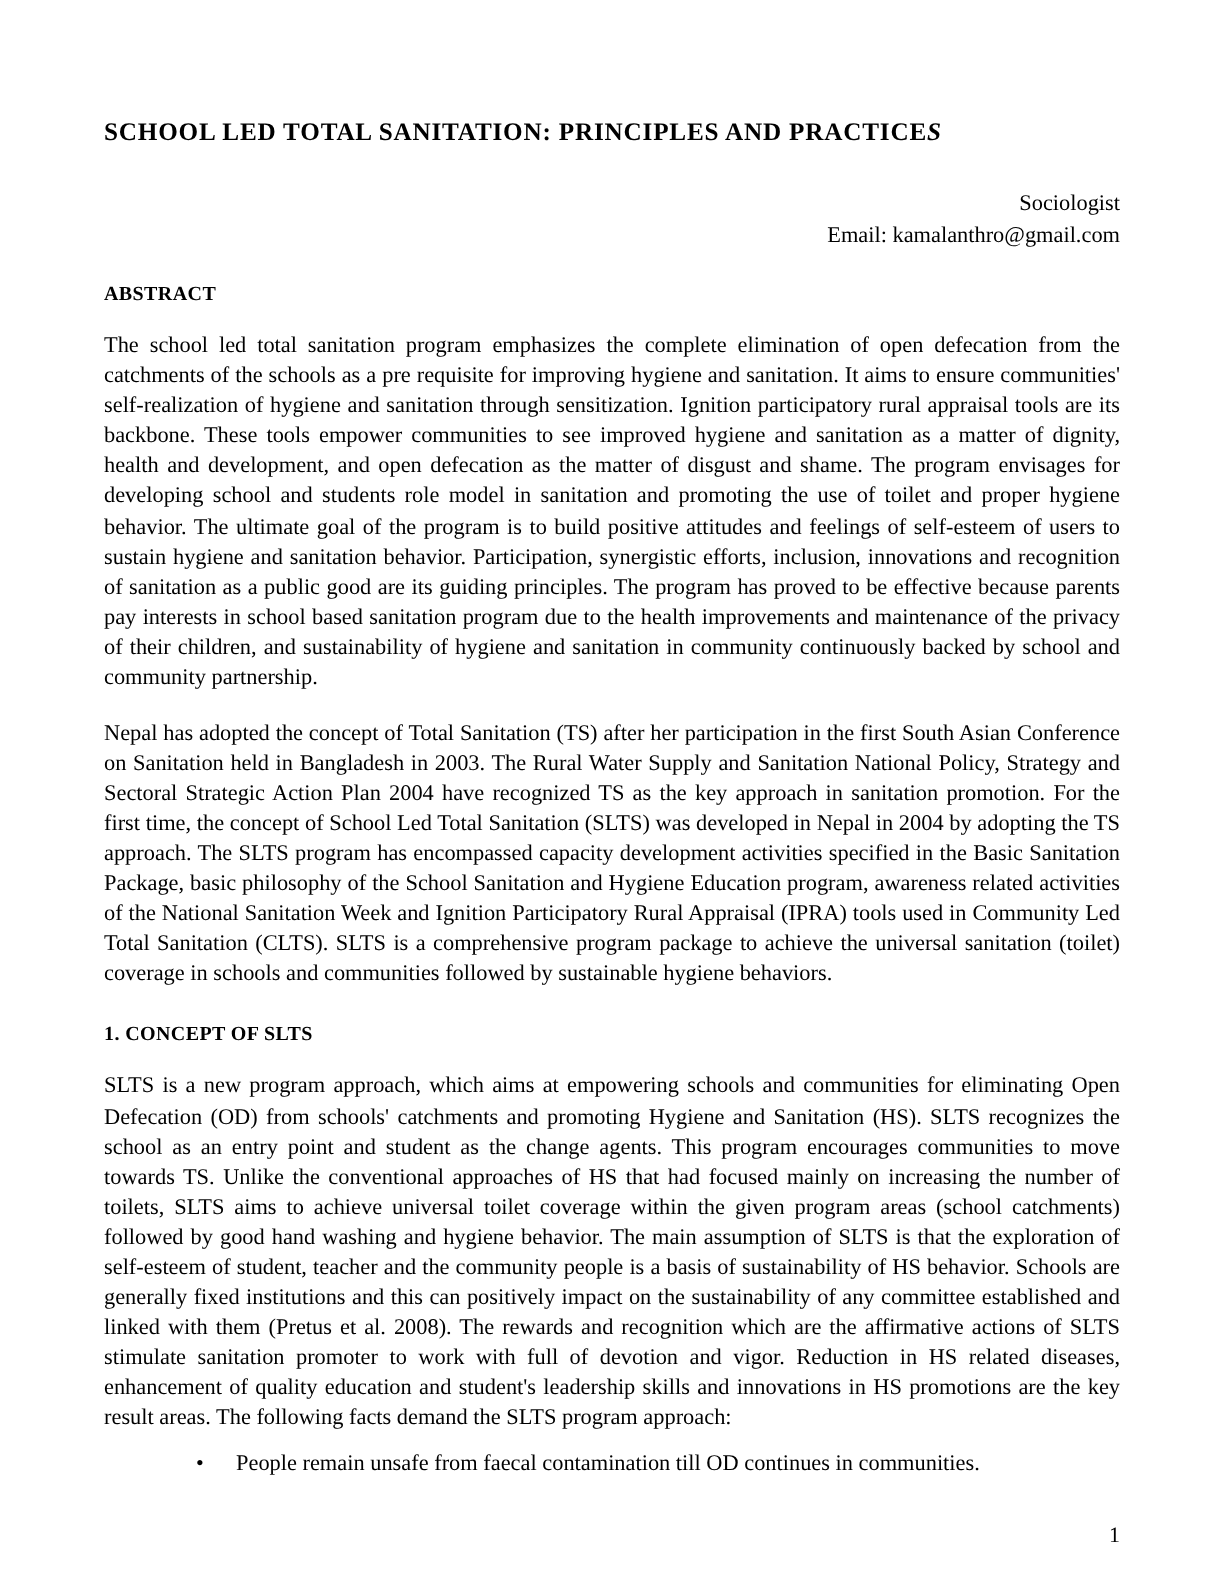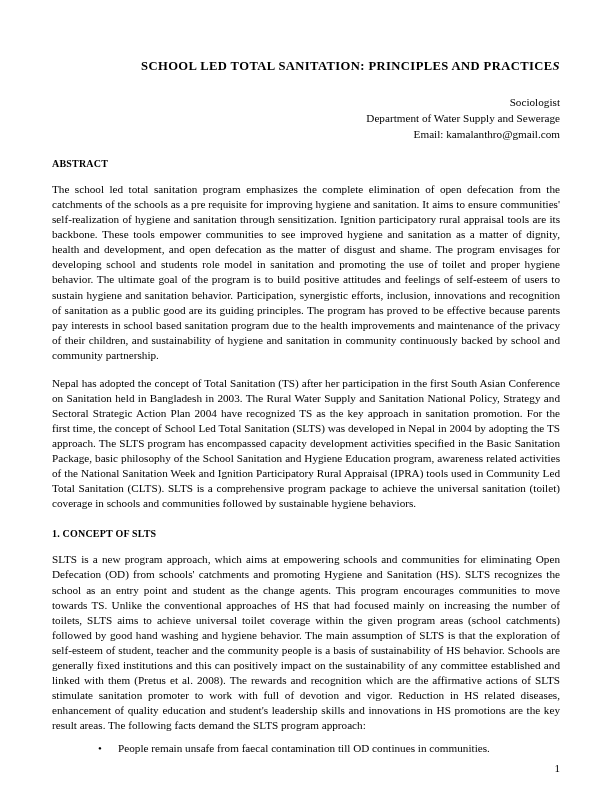--- a/index.html
+++ b/index.html
@@ -14,21 +14,21 @@
   .page {
     position: relative;
     width: 612px;
     height: 792px;
     background: #ffffff;
     box-sizing: border-box;
     padding: 52px 52px 40px 52px;
     overflow: hidden;
   }
   .doc-title {
-    text-align: right;
+    text-align: left;
     font-weight: bold;
     font-size: 12.6px;
     letter-spacing: 0.4px;
     margin: 6px 0 0 0;
     line-height: 1.3;
   }
   .doc-title .trailing-glyph {
     font-style: italic;
     font-weight: bold;
   }
@@ -90,21 +90,20 @@
 </style>
 </head>
 <body>
 
 <div class="page">
 
   <h1 class="doc-title"><span>SCHOOL LED TOTAL SANITATION: PRINCIPLES AND PRACTICE</span><span class="trailing-glyph">S</span></h1>
 
   <div class="author-block">
     <div>Sociologist</div>
-    <div>Department of Water Supply and Sewerage</div>
     <div>Email: kamalanthro@gmail.com</div>
   </div>
 
   <h2 class="section-heading heading-abstract">ABSTRACT</h2>
   <p class="body-text">The school led total sanitation program emphasizes the complete elimination of open defecation from the catchments of the schools as a pre requisite for improving hygiene and sanitation. It aims to ensure communities' self-realization of hygiene and sanitation through sensitization. Ignition participatory rural appraisal tools are its backbone. These tools empower communities to see improved hygiene and sanitation as a matter of dignity, health and development, and open defecation as the matter of disgust and shame. The program envisages for developing school and students role model in sanitation and promoting the use of toilet and proper hygiene behavior. The ultimate goal of the program is to build positive attitudes and feelings of self-esteem of users to sustain hygiene and sanitation behavior. Participation, synergistic efforts, inclusion, innovations and recognition of sanitation as a public good are its guiding principles. The program has proved to be effective because parents pay interests in school based sanitation program due to the health improvements and maintenance of the privacy of their children, and sustainability of hygiene and sanitation in community continuously backed by school and community partnership.</p>
 
   <p class="body-text">Nepal has adopted the concept of Total Sanitation (TS) after her participation in the first South Asian Conference on Sanitation held in Bangladesh in 2003. The Rural Water Supply and Sanitation National Policy, Strategy and Sectoral Strategic Action Plan 2004 have recognized TS as the key approach in sanitation promotion. For the first time, the concept of School Led Total Sanitation (SLTS) was developed in Nepal in 2004 by adopting the TS approach. The SLTS program has encompassed capacity development activities specified in the Basic Sanitation Package, basic philosophy of the School Sanitation and Hygiene Education program, awareness related activities of the National Sanitation Week and Ignition Participatory Rural Appraisal (IPRA) tools used in Community Led Total Sanitation (CLTS). SLTS is a comprehensive program package to achieve the universal sanitation (toilet) coverage in schools and communities followed by sustainable hygiene behaviors.</p>
 
   <h2 class="section-heading heading-spaced">1. CONCEPT OF SLTS</h2>
   <p class="body-text">SLTS is a new program approach, which aims at empowering schools and communities for eliminating Open Defecation (OD) from schools' catchments and promoting Hygiene and Sanitation (HS). SLTS recognizes the school as an entry point and student as the change agents. This program encourages communities to move towards TS. Unlike the conventional approaches of HS that had focused mainly on increasing the number of toilets, SLTS aims to achieve universal toilet coverage within the given program areas (school catchments) followed by good hand washing and hygiene behavior. The main assumption of SLTS is that the exploration of self-esteem of student, teacher and the community people is a basis of sustainability of HS behavior. Schools are generally fixed institutions and this can positively impact on the sustainability of any committee established and linked with them (Pretus et al. 2008). The rewards and recognition which are the affirmative actions of SLTS stimulate sanitation promoter to work with full of devotion and vigor. Reduction in HS related diseases, enhancement of quality education and student's leadership skills and innovations in HS promotions are the key result areas. The following facts demand the SLTS program approach:</p>

